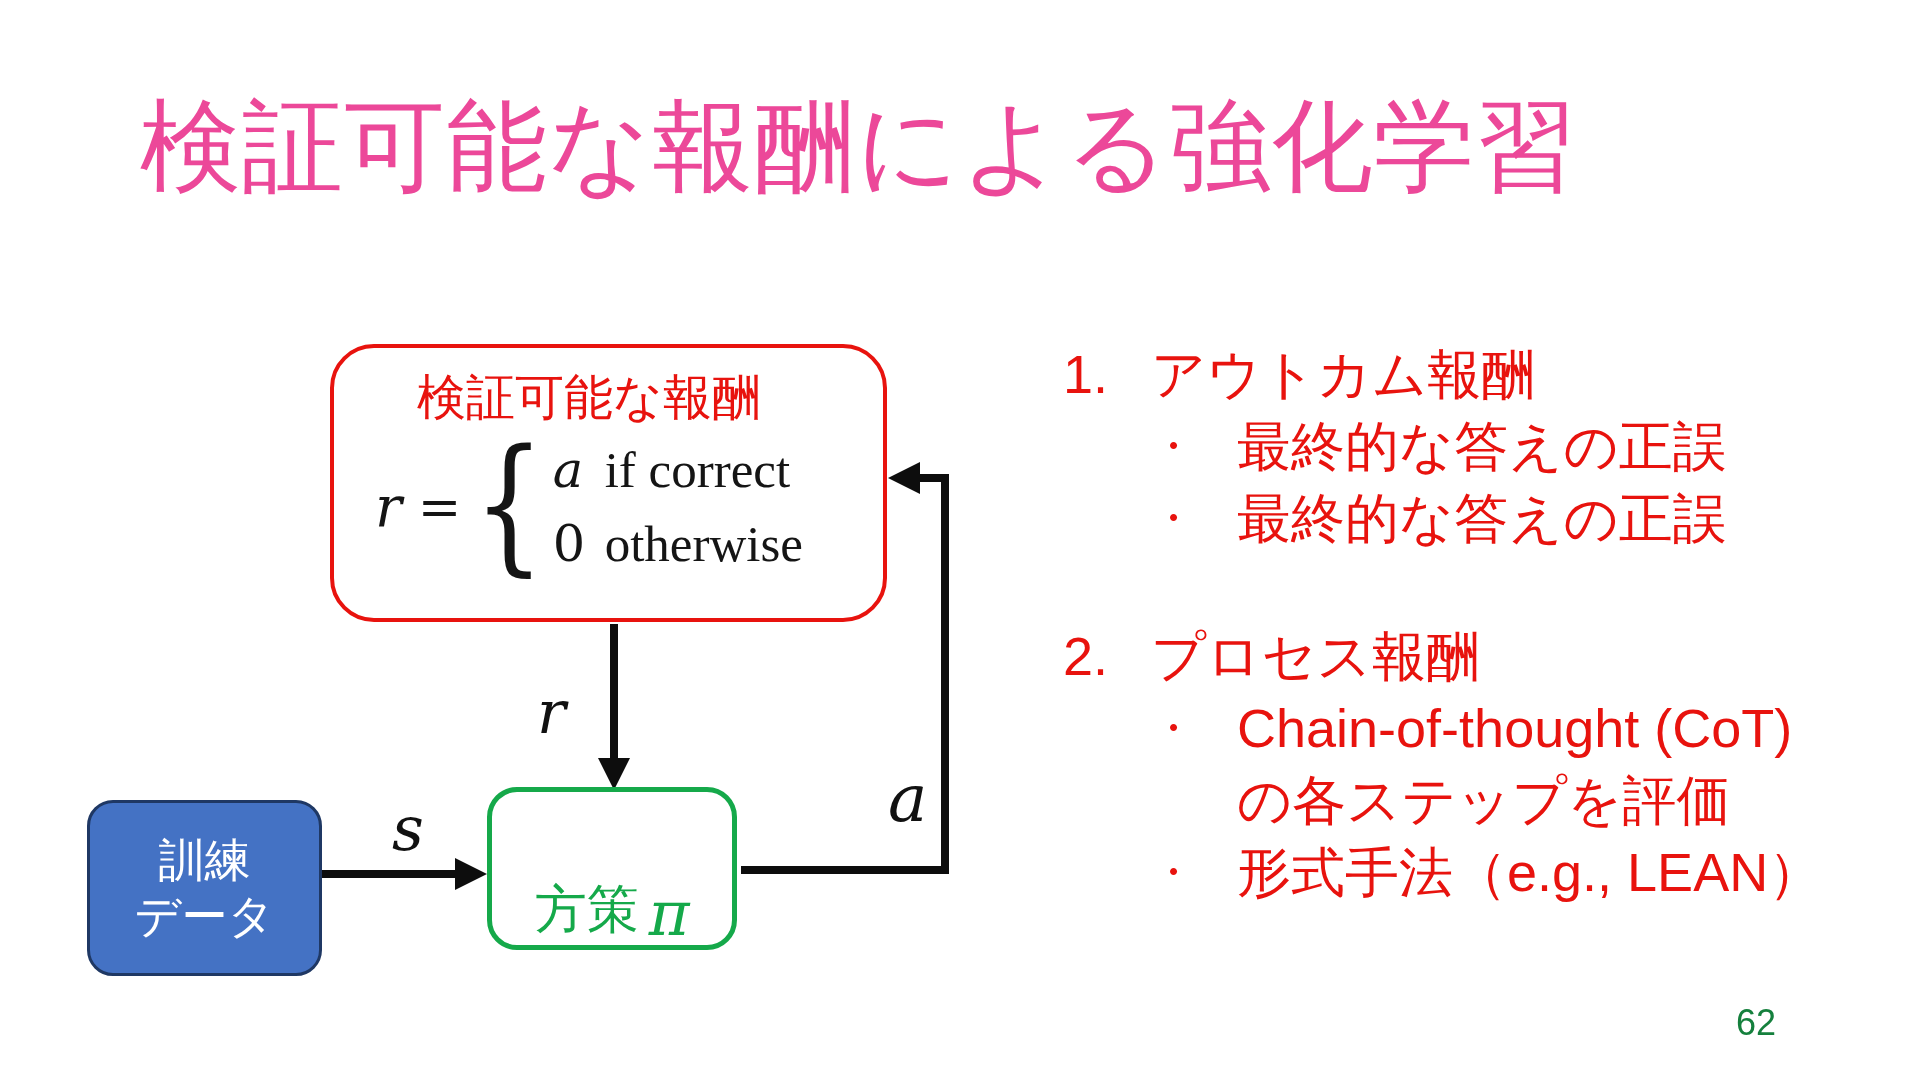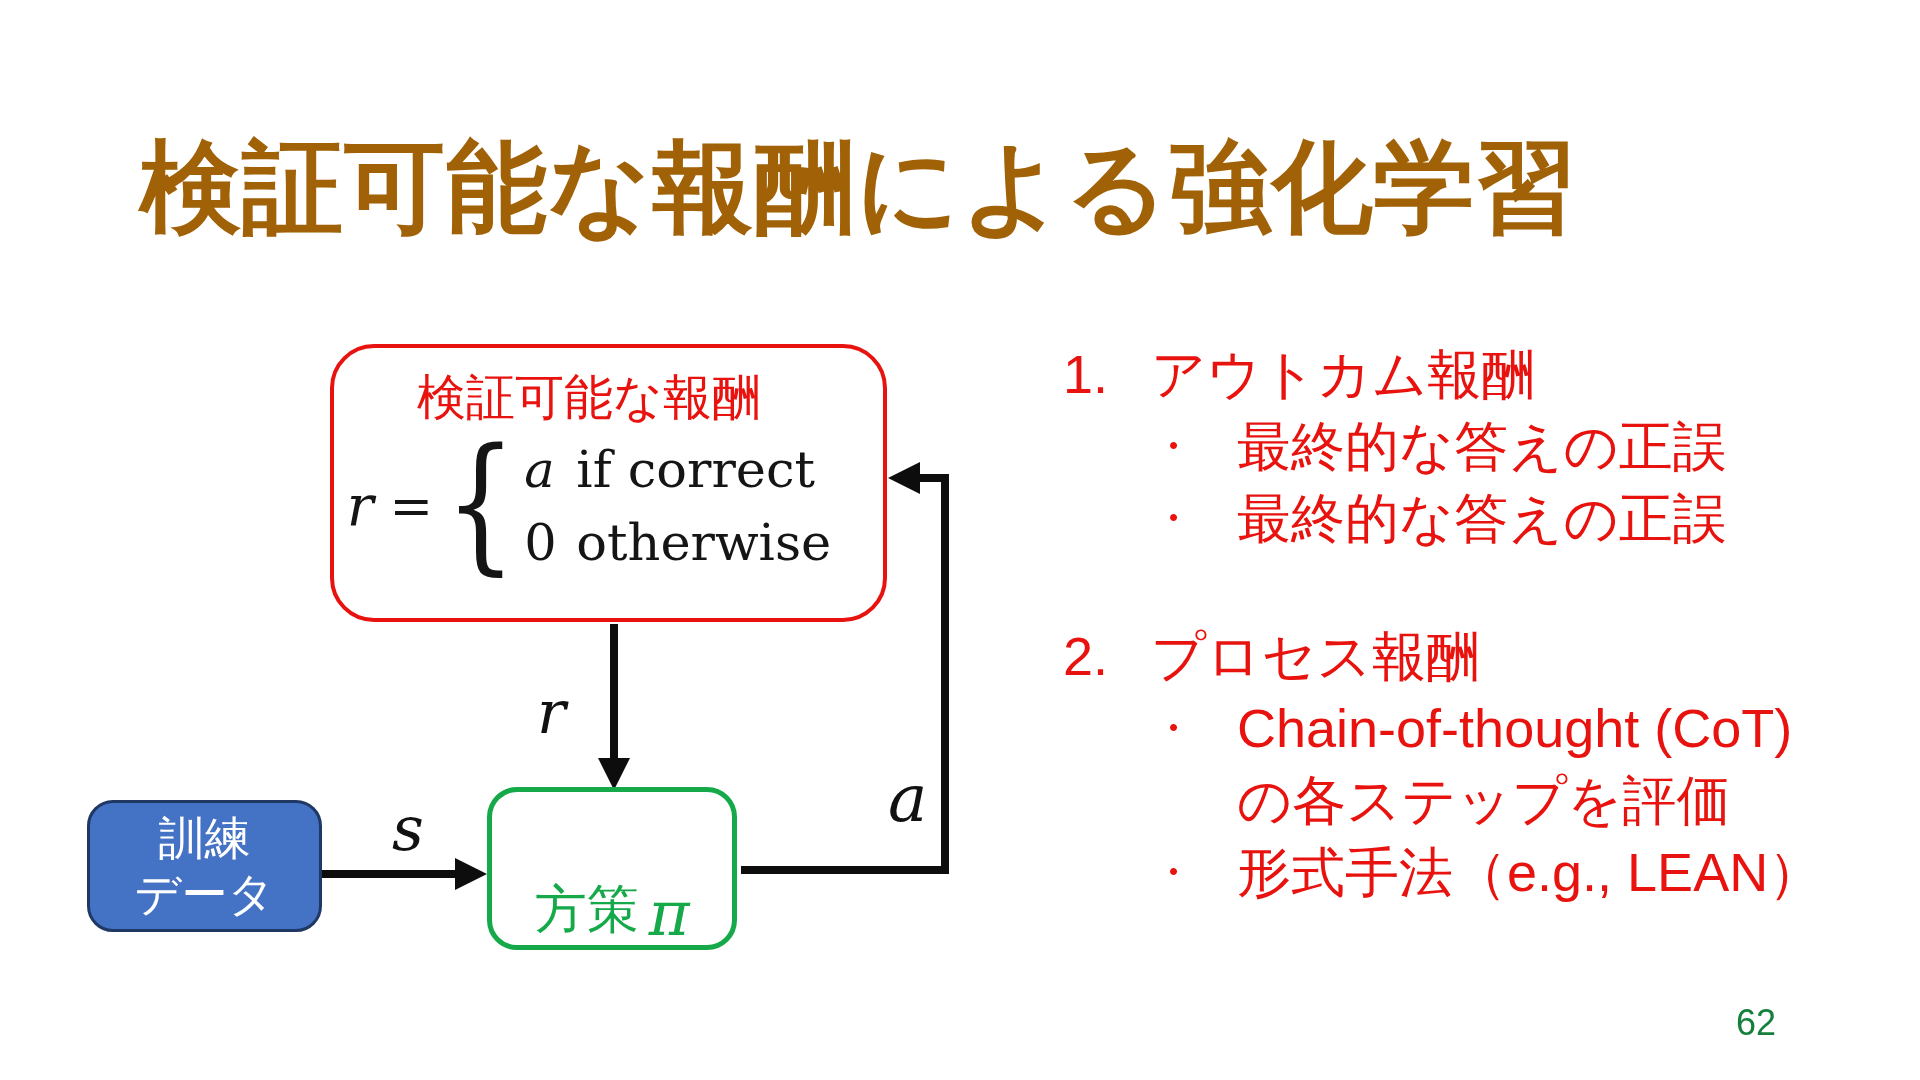--- a/index.html
+++ b/index.html
@@ -5,23 +5,22 @@
   html,body{margin:0;padding:0;}
   body{
     width:1920px;height:1080px;background:#ffffff;position:relative;overflow:hidden;
     font-family:"Liberation Sans",sans-serif;color:#111;
   }
   .slide{position:absolute;inset:0;}
 
   
   .title{
     position:absolute;left:140px;top:88px;
-    font-size:101px;font-weight:700;letter-spacing:1px;color:#a16207;line-height:1.15;
+    font-size:101px;font-weight:400;letter-spacing:1px;color:#ec4899;line-height:1.15;
     white-space:nowrap;
-    margin-top:41px;
   }
 
   
   .reward-box{
     position:absolute;left:330px;top:344px;width:557px;height:278px;
     border:4px solid #e8130e;border-radius:44px;box-sizing:border-box;
     background:#fff;padding:20px 55px 0 16px;text-align:center;
   }
   .reward-label{font-size:49px;font-weight:500;color:#e8130e;line-height:1.2;white-space:nowrap;}
   .formula{
@@ -32,25 +31,25 @@
   .f-lhs{font-size:56px;margin-right:16px;}
   .f-eq{font-size:52px;margin-right:12px;}
   .f-brace{
     font-size:112px;font-weight:400;line-height:1;display:inline-block;
     transform:scaleY(1.32);margin:0 8px 6px 0;
   }
   .cases{display:flex;flex-direction:column;text-align:left;}
   .case-row{display:flex;align-items:baseline;font-size:51px;line-height:73px;}
   .case-row:first-child .case-val{font-style:italic;}
   .case-val{width:52px;}
-  .case-cond{margin-left:0;white-space:nowrap;}
+  .case-cond{margin-left:0;white-space:nowrap;font-family:Liberation Serif, serif;}
 
   
   .train-box{
-    position:absolute;left:87px;top:800px;width:235px;height:132px;
+    position:absolute;left:87px;top:800px;width:235px;height:176px;
     background:#4472c4;border:3px solid #1f3864;border-radius:26px;box-sizing:border-box;
     display:flex;flex-direction:column;justify-content:center;align-items:center;
     color:#fff;font-size:46px;font-weight:500;line-height:1.22;
   }
 
   
   .policy-box{
     position:absolute;left:487px;top:787px;width:250px;height:163px;
     border:5px solid #15a94a;border-radius:30px;box-sizing:border-box;background:#fff;
     display:flex;justify-content:center;align-items:flex-end;

